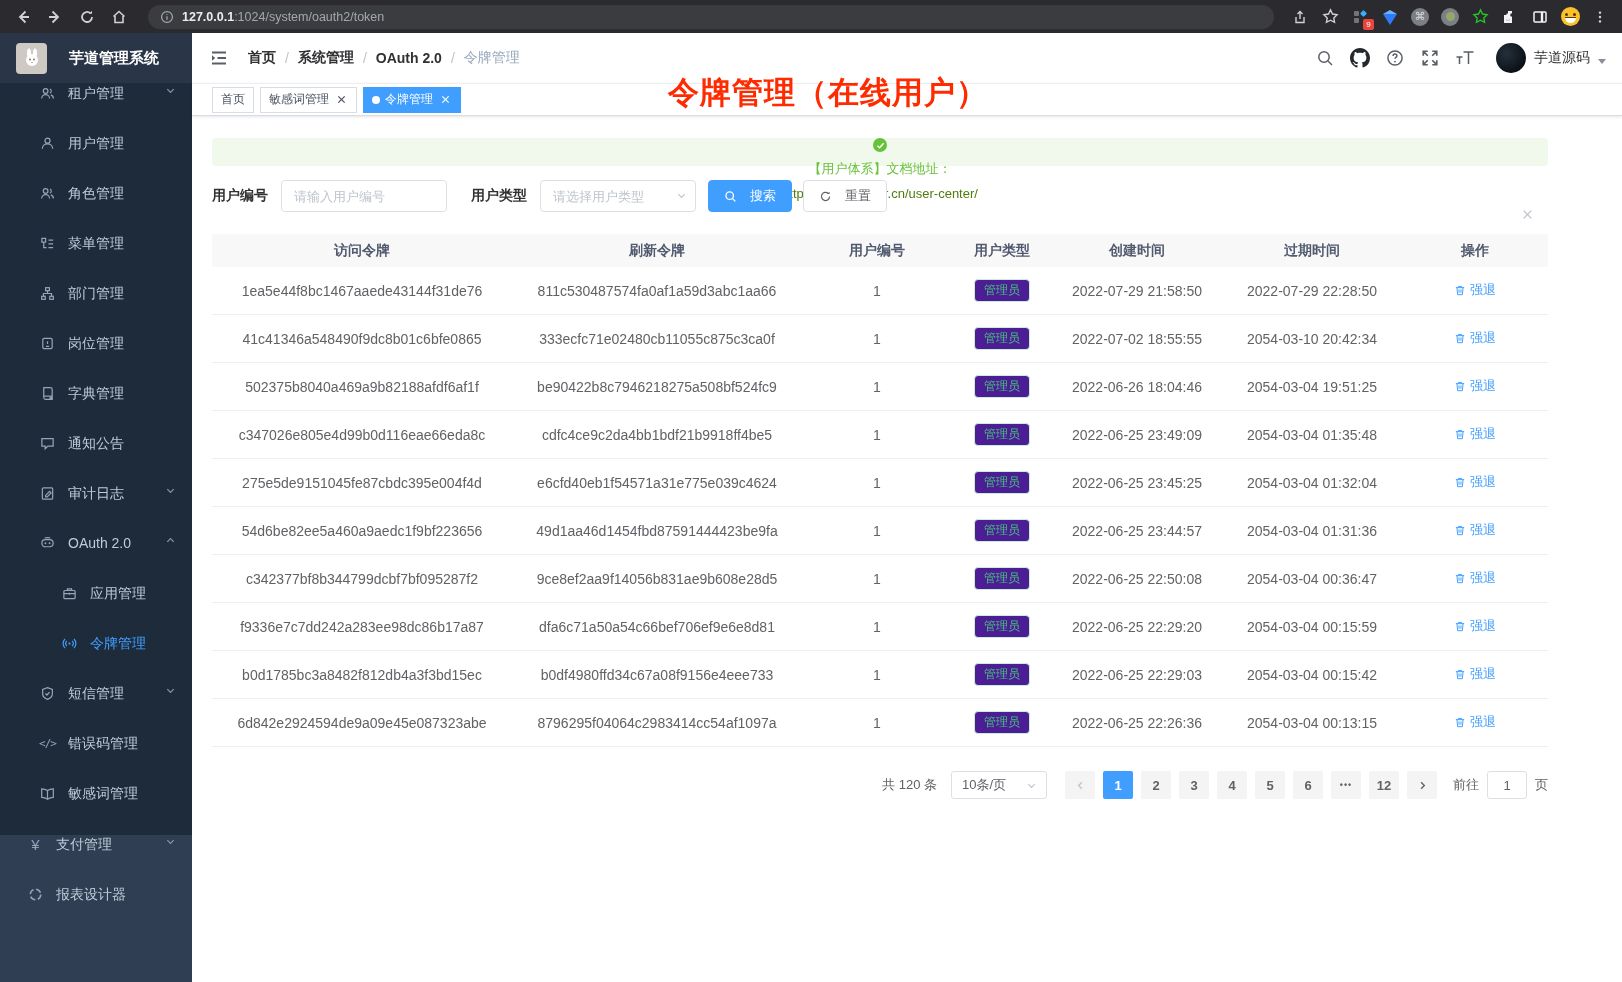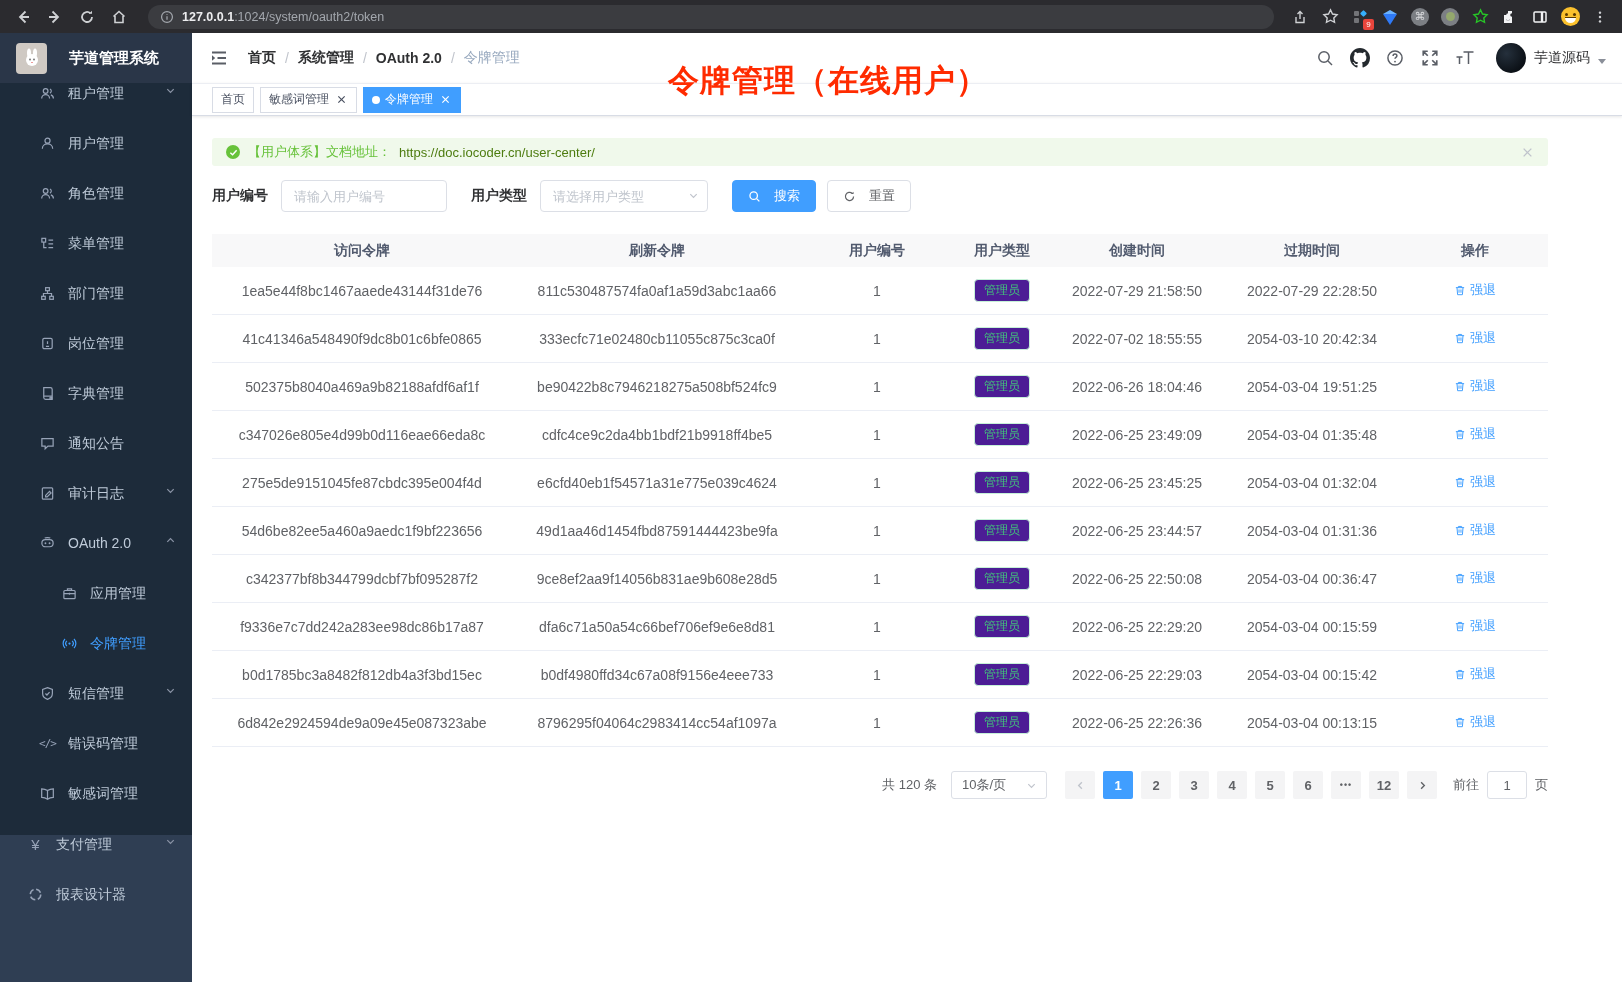--- a/index.html
+++ b/index.html
@@ -87,36 +87,36 @@
     display:flex; align-items:center; gap:5px; padding:0 8px; cursor:pointer; }
   .tag .tclose { width:14px; height:14px; border-radius:50%; display:flex; align-items:center;
     justify-content:center; color:#495060; }
   .tag.active { background:#409eff; border-color:#409eff; color:#fff; }
   .tag.active .tclose { color:#fff; }
   .tag-dot { width:8px; height:8px; border-radius:50%; background:#fff; }
 
   
   .app-container { padding:22px 0 0 20px; width:1356px; }
   .alert { width:1336px; height:28px; background:#f0f9eb; border-radius:3px; display:flex;
-    align-items:center; padding:0 14px; font-size:13px; gap:8px; }
+    align-items:center; padding:0 14px; font-size:13px; gap:8px;flex-direction:column; }
   .alert-check { width:14px; height:14px; border-radius:50%; background:#67c23a; color:#fff;
     display:flex; align-items:center; justify-content:center; flex:0 0 auto; }
   .alert-text { color:#67c23a; }
   .alert-link { color:#4d7c0f; text-decoration:none; cursor:pointer; }
   .alert-close { margin-left:auto; color:#c0c4cc; cursor:pointer; width:14px; height:14px;
     display:flex; align-items:center; justify-content:center; }
 
   .filter-row { margin-top:14px; display:flex; align-items:center; height:32px; }
   .f-label { font-size:14px; font-weight:bold; color:#303133; margin-right:13px; }
   .f-input { width:166px; height:32px; border:1px solid #dcdfe6; border-radius:4px;
     padding:0 12px; font-size:13px; color:#606266; outline:none;
     font-family:"Liberation Sans",sans-serif; }
   .f-input::placeholder { color:#bfc4cc; }
   .f-gap { width:24px; }
-  .f-select { position:relative; width:168px; height:32px; margin-right:12px; }
+  .f-select { position:relative; width:156px; height:32px; }
   .f-select .f-input { width:100%; padding-right:28px; }
   .sel-chev { position:absolute; right:9px; top:10px; color:#c0c4cc; }
   .btn { height:32px; border-radius:4px; border:1px solid #dcdfe6; background:#fff;
     color:#606266; font-size:13px; display:inline-flex; align-items:center; gap:13px;
     padding:0 15px; cursor:pointer; font-family:"Liberation Sans",sans-serif; }
   .btn.primary { background:#409eff; border-color:#409eff; color:#fff; margin-left:12px; margin-right:11px; }
 
   
   .table { margin-top:22px; width:1336px; font-size:14px; }
   .thead, .trow { display:grid;
@@ -142,21 +142,21 @@
     font-family:"Liberation Sans",sans-serif; }
   .page-btn.active { background:#409eff; color:#fff; }
   .page-btn.arrow { color:#c0c4cc; font-weight:normal; }
   .page-btn.arrow.next { color:#606266; }
   .pg-goto { margin-left:12px; display:flex; align-items:center; gap:8px; }
   .pg-goto input { width:40px; height:28px; border:1px solid #dcdfe6; border-radius:3px;
     text-align:center; font-size:13px; color:#606266; outline:none;
     font-family:"Liberation Sans",sans-serif; }
 
   
-  .annotation { position:absolute; left:668px; top:60px; color:#ff2b00; font-size:31px;
+  .annotation { position:absolute; left:668px; top:72px; color:#ff2b00; font-size:31px;
     font-weight:bold; letter-spacing:1px; z-index:50; white-space:nowrap; }
 
   svg.s { display:block; }
 </style>
 </head>
 <body>
 
 <div class="browser-bar">
   <span class="bicon">
     <svg class="s" width="16" height="16" viewBox="0 0 16 16" fill="none" stroke="currentColor" stroke-width="1.8">

